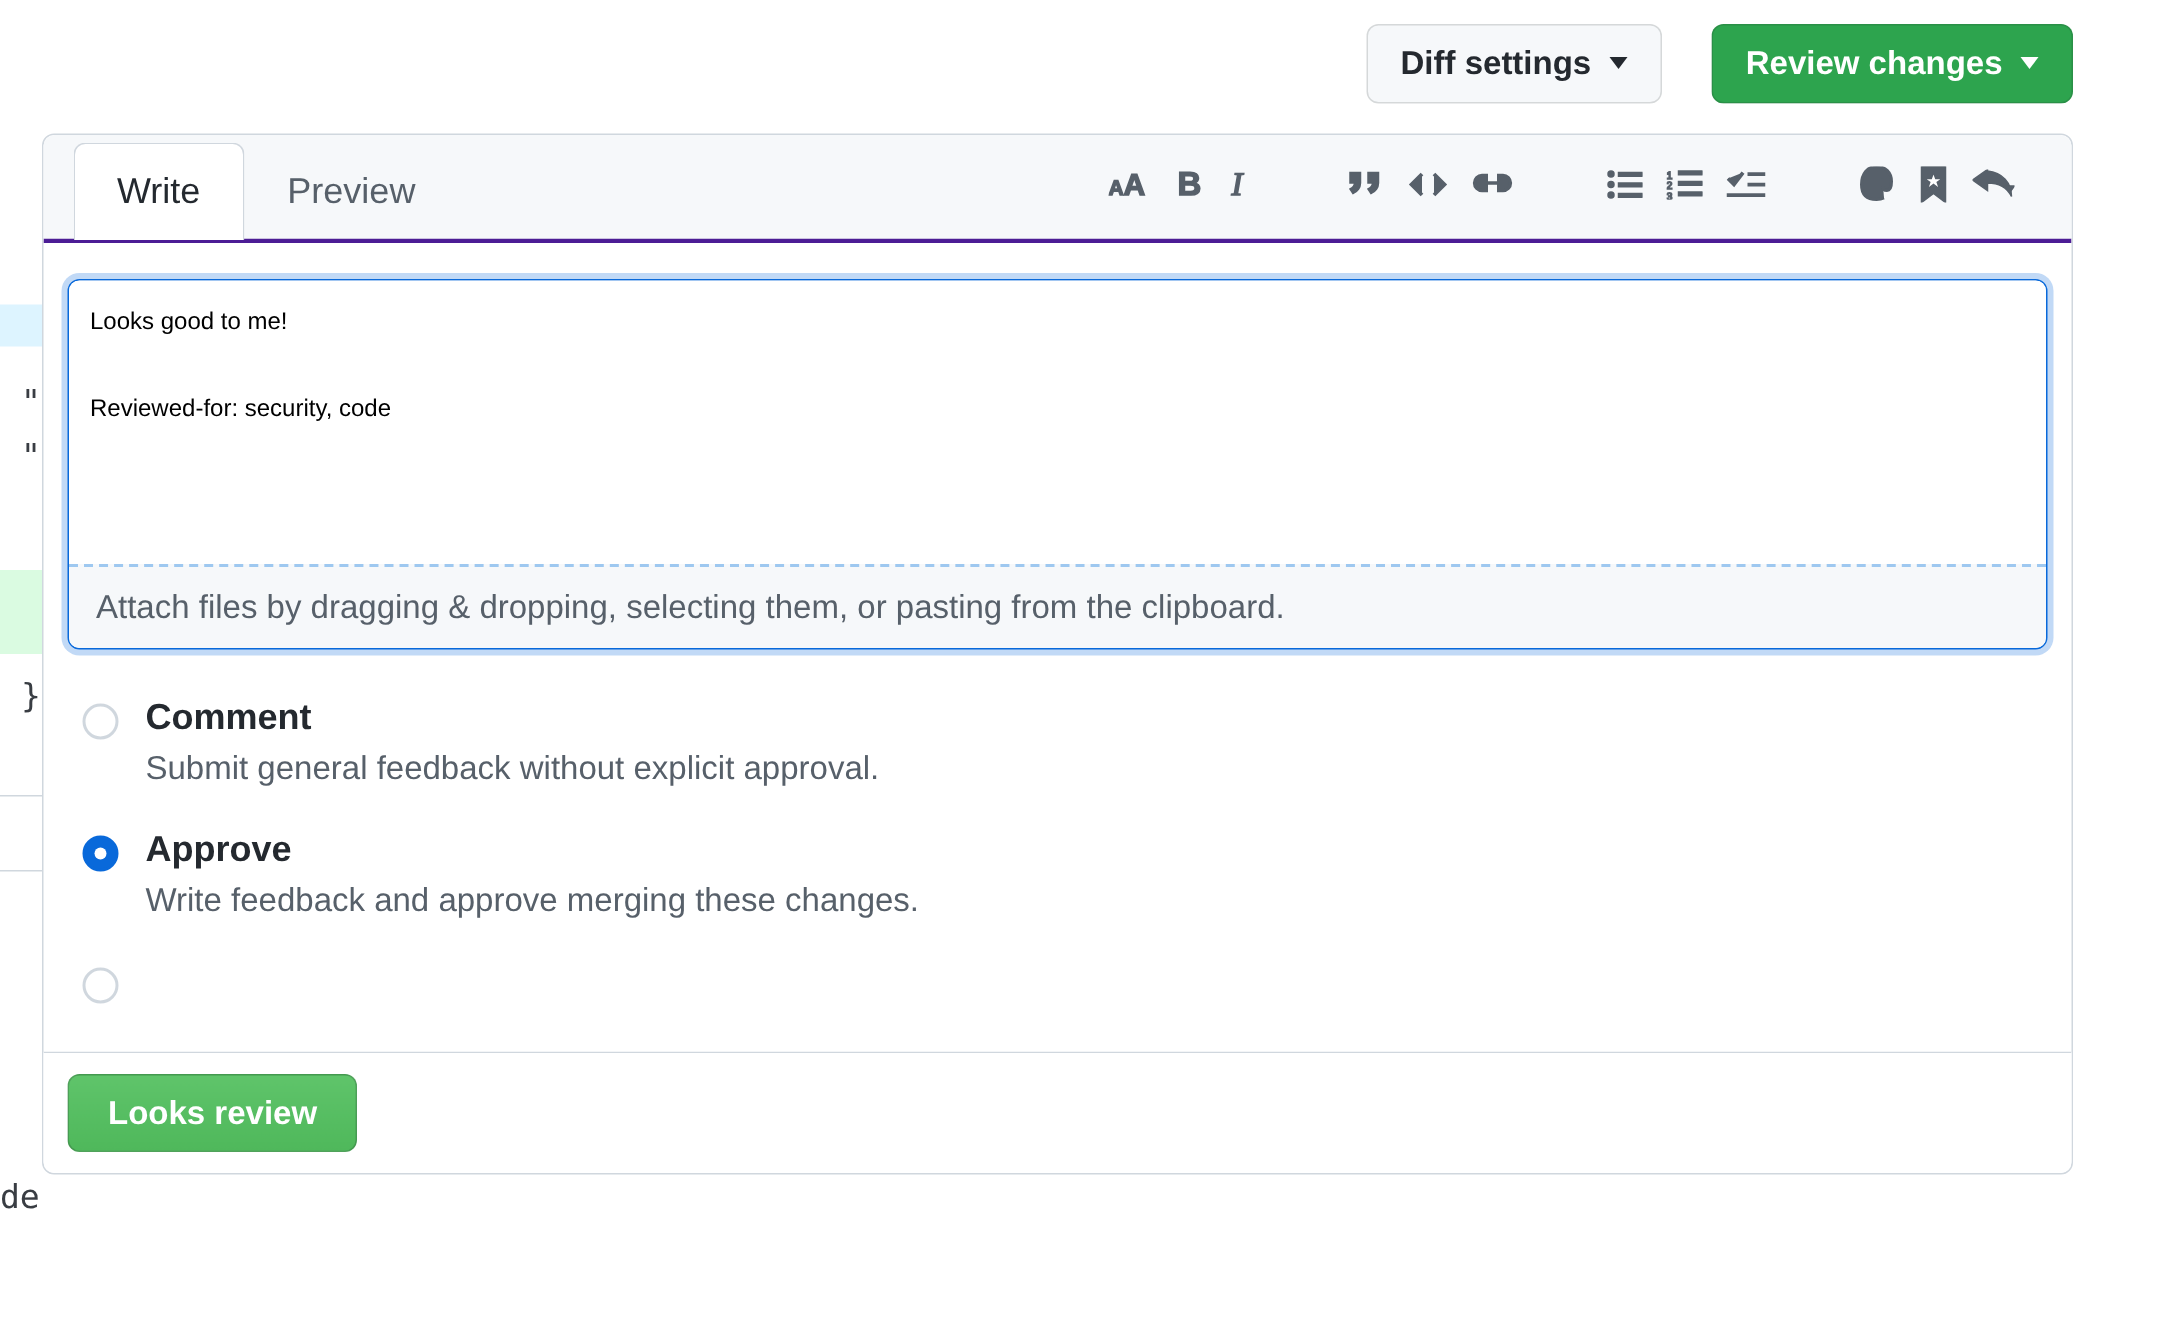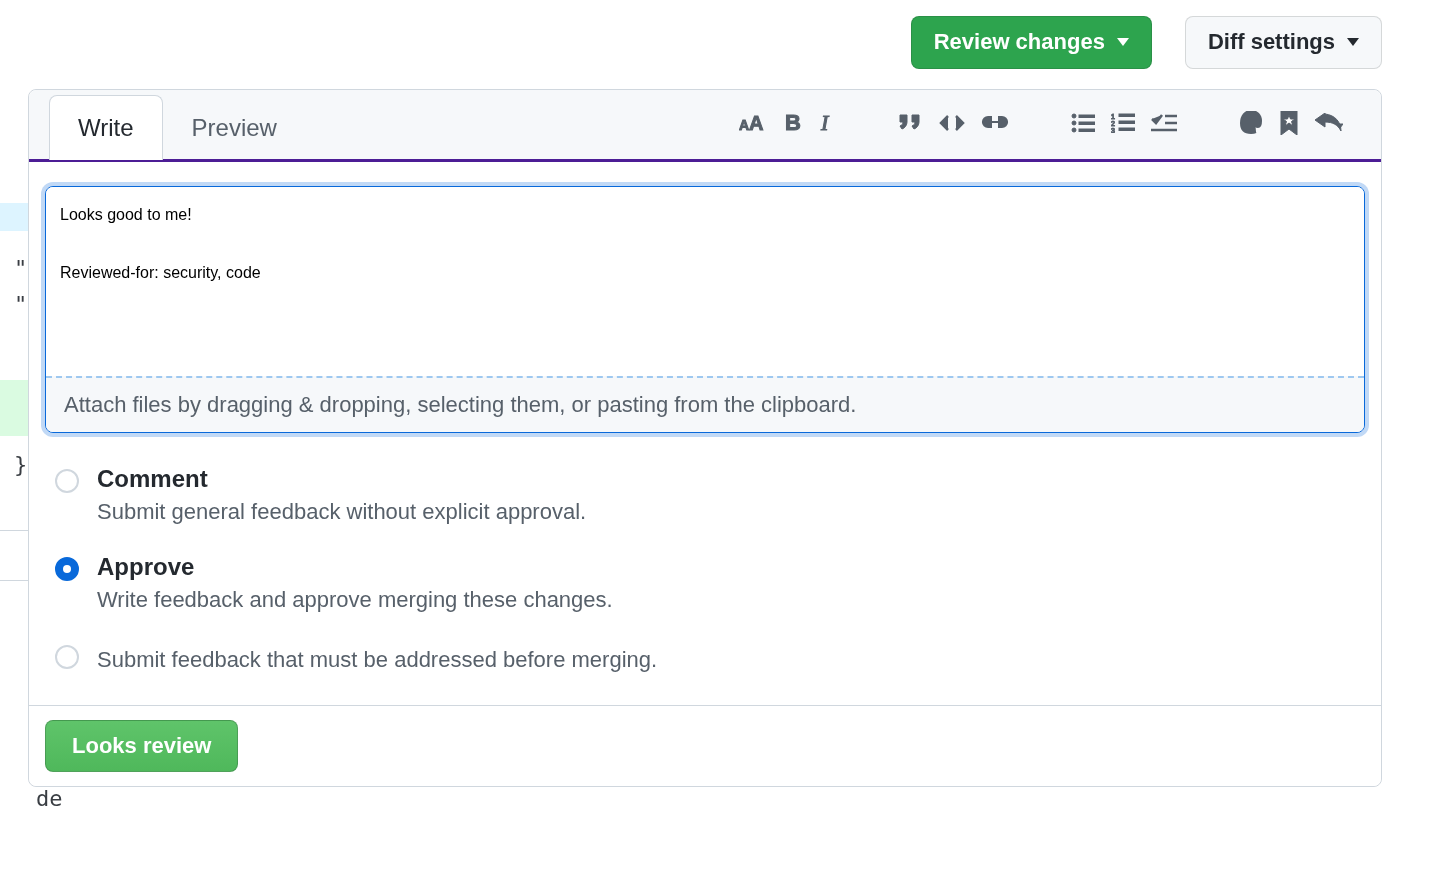--- a/index.html
+++ b/index.html
@@ -230,29 +230,29 @@
 
 <div class="page">
 
   <div class="bg-hl-blue" style="top:203px; width:28px;"></div>
   <div class="bg-code" style="top:256px; left:14px;">"</div>
   <div class="bg-code" style="top:292px; left:14px;">"</div>
   <div class="bg-hl-green" style="top:380px; width:28px;"></div>
   <div class="bg-code" style="top:452px; left:14px;">}</div>
   <div class="bg-border" style="top:530px;"></div>
   <div class="bg-border" style="top:580px;"></div>
-  <div class="bg-code" style="top:786px; left:0;padding-left:36px;">de</div>
+  <div class="bg-code" style="top:786px; left:0;">de</div>
 
   <div class="top-buttons">
+    <button class="btn btn-light">
+      <span>Diff settings</span>
+      <span class="caret"></span>
+    </button>
     <button class="btn btn-green">
       <span>Review changes</span>
-      <span class="caret"></span>
-    </button>
-    <button class="btn btn-light">
-      <span>Diff settings</span>
       <span class="caret"></span>
     </button>
   </div>
 
   <div class="review-panel">
     <div class="tab-row">
       <div class="tabs">
         <div class="tab active">Write</div>
         <div class="tab">Preview</div>
       </div>
@@ -364,21 +364,20 @@
         <div class="radio-item">
           <div class="radio-dot selected"></div>
           <div class="radio-text">
             <div class="title">Approve</div>
             <div class="desc">Write feedback and approve merging these changes.</div>
           </div>
         </div>
         <div class="radio-item">
           <div class="radio-dot"></div>
           <div class="radio-text">
-            <div class="desc">Submit feedback that must be addressed before merging.</div>
           </div>
         </div>
       </div>
     </div>
 
     <div class="panel-footer">
       <button class="submit-btn">Looks review</button>
     </div>
   </div>
 </div>

